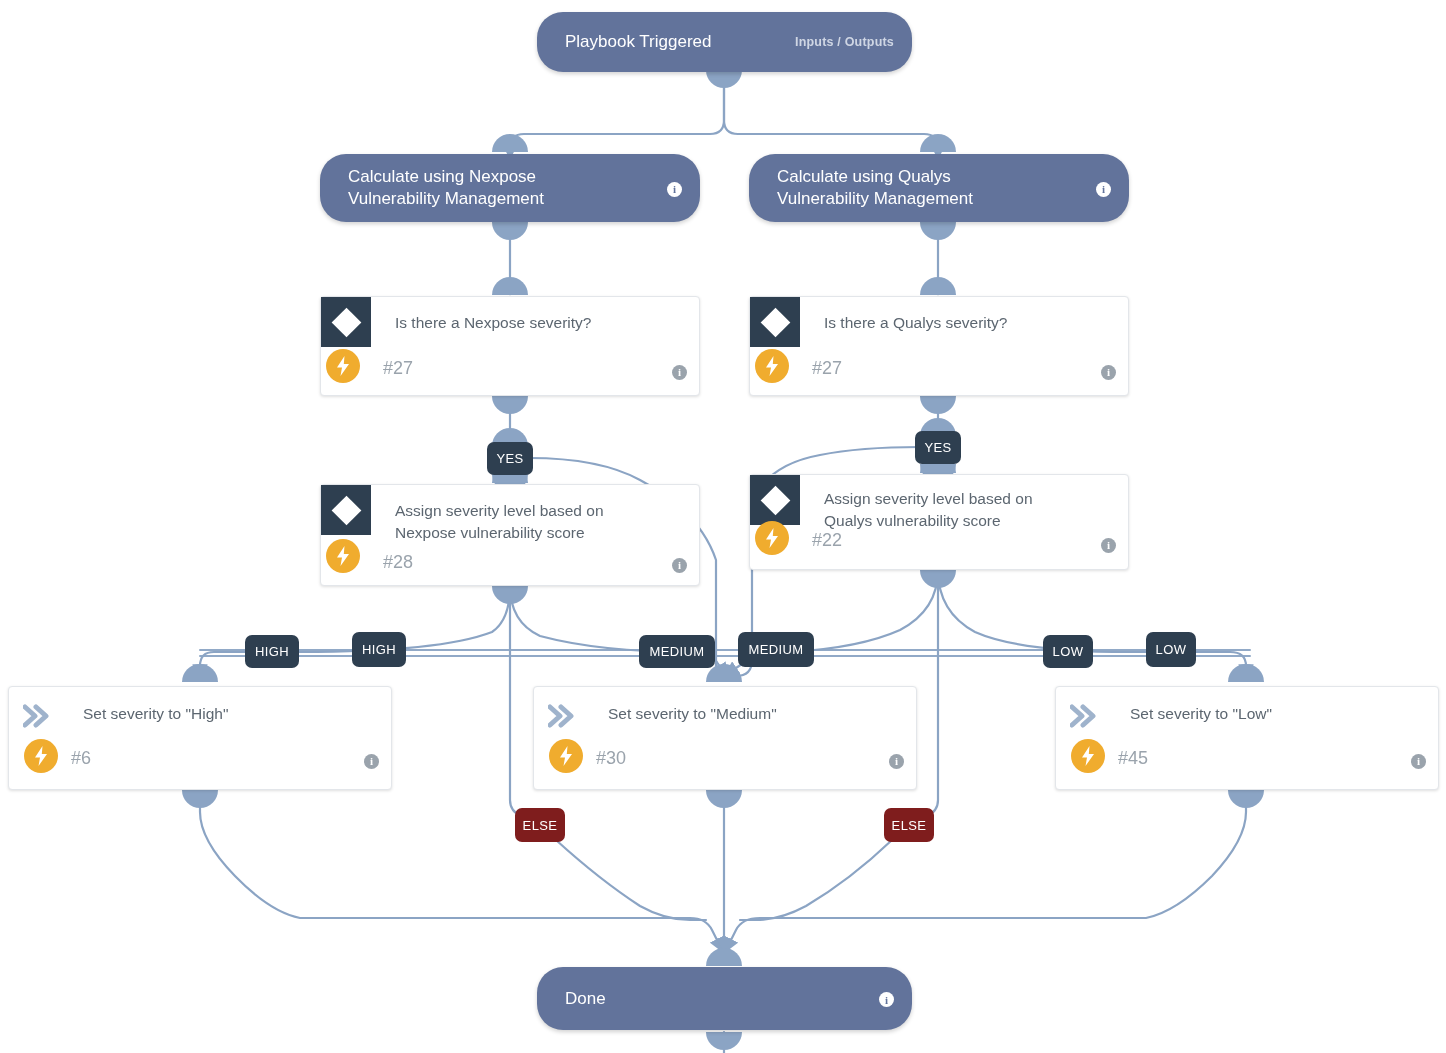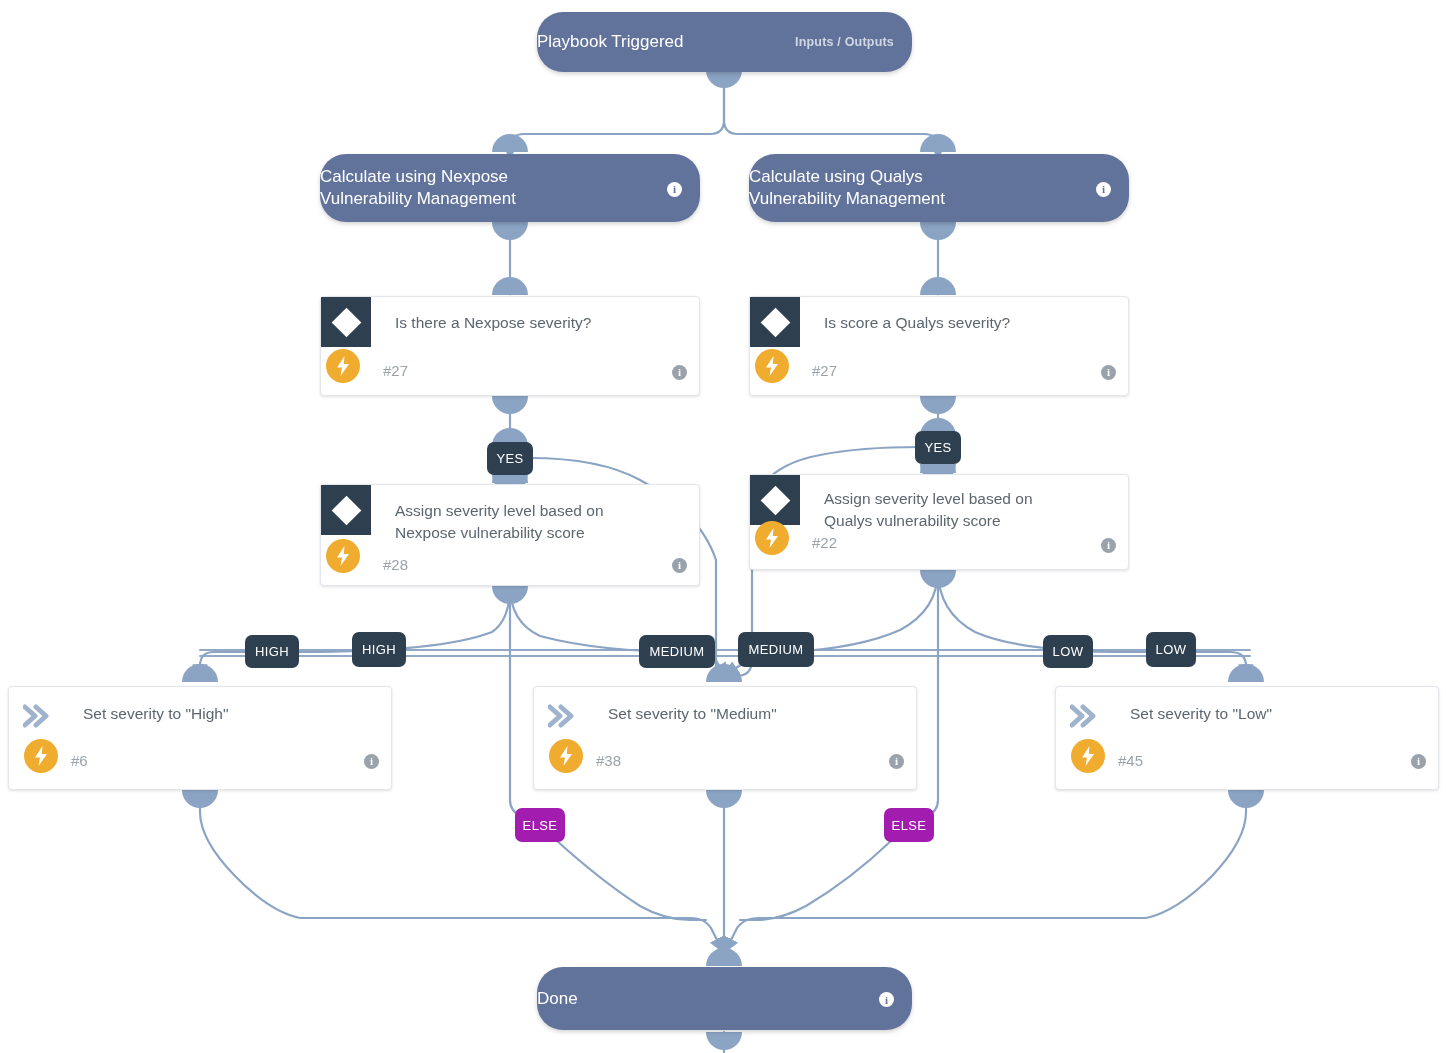--- a/index.html
+++ b/index.html
@@ -33,20 +33,21 @@
     box-sizing: border-box;
     display: flex;
     align-items: center;
     z-index: 5;
   }
   .pill .pill-title {
     font-size: 17px;
     line-height: 22px;
     color: #ffffff;
     font-weight: 400;
+    padding-left: 28px;
     flex: 0 1 auto;
     white-space: pre-line;
   }
   .pill .pill-sub {
     font-size: 12.5px;
     color: #cfd6e4;
     font-weight: bold;
     margin-left: auto;
     padding-right: 18px;
     letter-spacing: 0.2px;
@@ -111,21 +112,21 @@
     border-radius: 50%;
     background: #f0ac2e;
     display: flex;
     align-items: center;
     justify-content: center;
   }
   .card-num {
     position: absolute;
     left: 62px;
     bottom: 16px;
-    font-size: 15px;
+    font-size: 18px;
     color: #9aa3ac;
   }
   .card-info {
     position: absolute;
     right: 12px;
     bottom: 15px;
   }
 
   
   .info-circle {
@@ -149,21 +150,21 @@
     color: #ffffff;
     font-size: 13px;
     letter-spacing: 0.4px;
     display: flex;
     align-items: center;
     justify-content: center;
     box-sizing: border-box;
     z-index: 6;
   }
   .elabel.dark { background: #2e3f50; }
-  .elabel.amber { background: #a21caf; }
+  .elabel.amber { background: #7f1d1d; }
   .elabel.behind { z-index: 2; }
 </style>
 </head>
 <body>
 
 <div id="canvas">
 
   <svg id="edges" viewBox="0 0 1446 1053" width="1446" height="1053">
     <defs>
       <marker id="arrow" viewBox="0 0 12 12" refX="6" refY="6" markerWidth="7" markerHeight="7" orient="auto-start-reverse">
@@ -280,21 +281,21 @@
     <div class="card-num">#27</div>
     <div class="card-info">
       <span class="info-circle grey">i</span>
     </div>
   </div>
 
   <div class="card" style="left:749px; top:296px; width:380px; height:100px;">
     <div class="card-badge">
       <div class="diamond-glyph"></div>
     </div>
-    <div class="card-title">Is score a Qualys severity?</div>
+    <div class="card-title">Is there a Qualys severity?</div>
     <div class="bolt-circle">
       <svg width="14" height="20" viewBox="0 0 14 20" aria-hidden="true">
         <path d="M8.5 0 L1 11.5 L6 11.5 L4.5 20 L13 8 L7.8 8 Z" fill="#ffffff"></path>
       </svg>
     </div>
     <div class="card-num">#27</div>
     <div class="card-info">
       <span class="info-circle grey">i</span>
     </div>
   </div>
@@ -358,21 +359,21 @@
         <path d="M2 3 L12 12 L2 21" stroke="#9fb3cc" stroke-width="5" fill="none" stroke-linecap="round" stroke-linejoin="round"></path>
         <path d="M13 3 L23 12 L13 21" stroke="#9fb3cc" stroke-width="5" fill="none" stroke-linecap="round" stroke-linejoin="round"></path>
       </svg>
     </div>
     <div class="card-title" style="top:16px;">Set severity to "Medium"</div>
     <div class="bolt-circle" style="left:15px; bottom:16px;">
       <svg width="14" height="20" viewBox="0 0 14 20" aria-hidden="true">
         <path d="M8.5 0 L1 11.5 L6 11.5 L4.5 20 L13 8 L7.8 8 Z" fill="#ffffff"></path>
       </svg>
     </div>
-    <div class="card-num" style="left:62px; bottom:20px;">#38</div>
+    <div class="card-num" style="left:62px; bottom:20px;">#30</div>
     <div class="card-info" style="bottom:20px;">
       <span class="info-circle grey">i</span>
     </div>
   </div>
 
   <div class="card" style="left:1055px; top:686px; width:384px; height:104px;">
     <div class="chevron-badge">
       <svg width="30" height="24" viewBox="0 0 30 24" aria-hidden="true">
         <path d="M2 3 L12 12 L2 21" stroke="#9fb3cc" stroke-width="5" fill="none" stroke-linecap="round" stroke-linejoin="round"></path>
         <path d="M13 3 L23 12 L13 21" stroke="#9fb3cc" stroke-width="5" fill="none" stroke-linecap="round" stroke-linejoin="round"></path>

